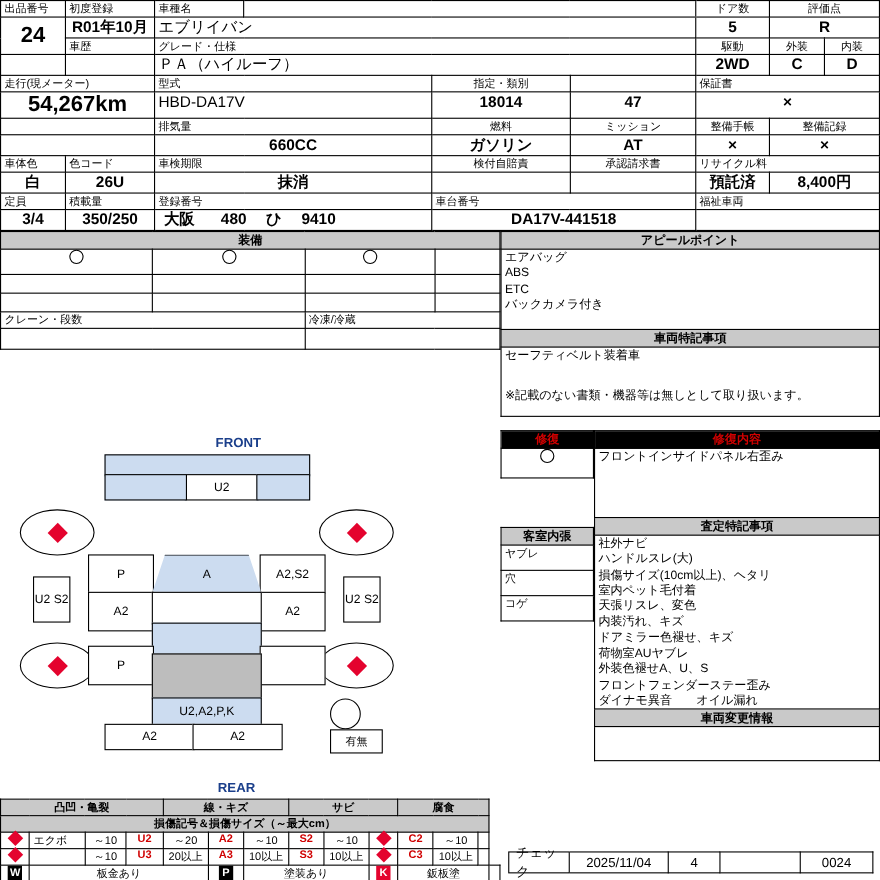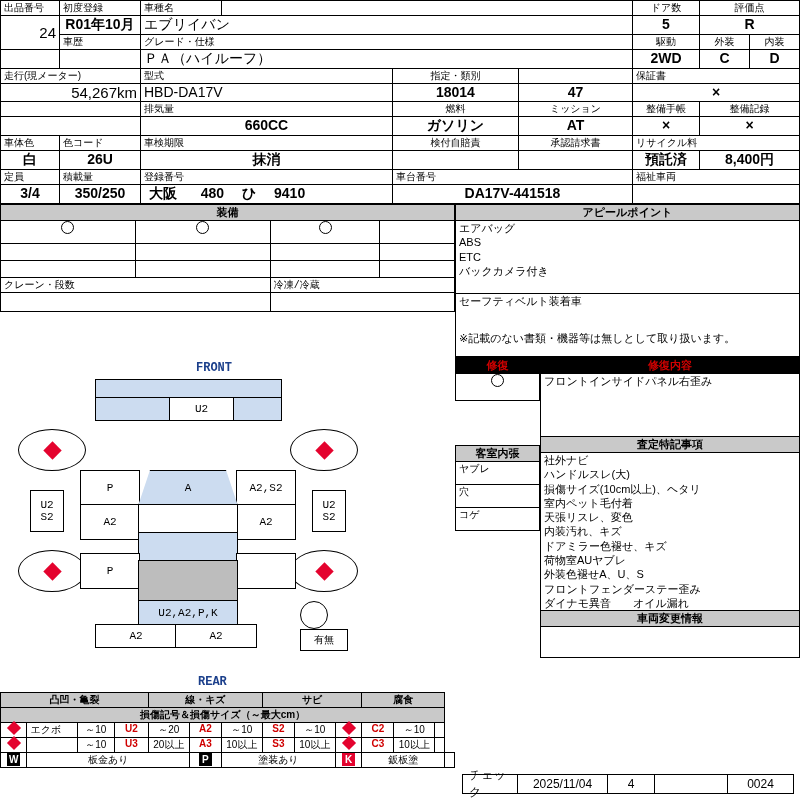--- a/index.html
+++ b/index.html
@@ -19,31 +19,31 @@
   .topbar .right{flex:1;display:flex;align-items:center;justify-content:flex-end;gap:0;}
   .topbar .loc{border:1px solid #000;border-top:none;border-bottom:none;padding:2px 10px;font-size:12px;font-weight:bold;height:100%;display:flex;align-items:center;}
   .topbar .kamotsu{padding:2px 14px;font-size:12px;display:flex;align-items:center;}
 
   
   table.grid{border-collapse:collapse;width:100%;}
   table.grid td{border:1px solid #000;padding:0 3px;vertical-align:top;}
   .lbl{font-size:10px;}
   .val{font-size:14px;font-weight:bold;text-align:center;}
   .valL{font-size:14px;font-weight:normal;}
-  .big{font-size:15px;font-weight:normal;text-align:right;}
+  .big{font-size:20px;font-weight:bold;text-align:center;}
   .ctr{text-align:center;}
   .bold{font-weight:bold;}
 
   .hdrbar{background:#c9c9c9;text-align:center;font-size:11px;font-weight:bold;border:1px solid #000;}
   .redhdr{background:#000000;text-align:center;font-size:11px;font-weight:bold;color:#d00000;border:1px solid #000;}
   .redtxt{color:#d00000;}
 
   
   .midwrap{display:flex;}
-  .leftcol{width:455px;font-family:Liberation Mono, monospace;}
+  .leftcol{width:455px;}
   .rightcol{width:345px;}
 
   
   .equip td{height:14px;}
   .circ{display:inline-block;width:11px;height:11px;border:1.5px solid #000;border-radius:50%;}
 
   
   .diagram{position:relative;width:455px;height:335px;}
   .diagram .ttl{position:absolute;font-weight:bold;color:#1b3f8b;font-size:12px;}
   .box{position:absolute;border:1px solid #000;background:#fff;font-size:11px;display:flex;
@@ -232,32 +232,35 @@
             </tr>
         <tr>
               <td style="height:72px" class="list">
           <div>エアバッグ</div>
           <div>ABS</div>
           <div>ETC</div>
           <div>バックカメラ付き</div>
         </td>
             </tr>
         <tr>
+              <td class="hdrbar">車両特記事項</td>
+            </tr>
+        <tr>
               <td style="height:62px" class="noteblock">
           <div>セーフティベルト装着車</div>
           <div style="height:22px"></div>
           <div>※記載のない書類・機器等は無しとして取り扱います。</div>
         </td>
             </tr>
       </tbody>
         </table>
     </div>
   </div>
 
-  <div class="midwrap" style="margin-top:0">
+  <div class="midwrap" style="margin-top:12px">
 
     <div class="leftcol">
       <div class="diagram">
         <div class="ttl" style="left:196px;top:4px">FRONT</div>
         <div class="ttl" style="left:198px;top:318px">REAR</div>
 
         <div class="box lblue" style="left:95px;top:22px;width:185px;height:18px"></div>
         <div class="box" style="left:168px;top:40px;width:65px;height:22px">U2</div>
         <div class="box lblue" style="left:95px;top:40px;width:73px;height:22px"></div>
         <div class="box lblue" style="left:233px;top:40px;width:47px;height:22px"></div>

